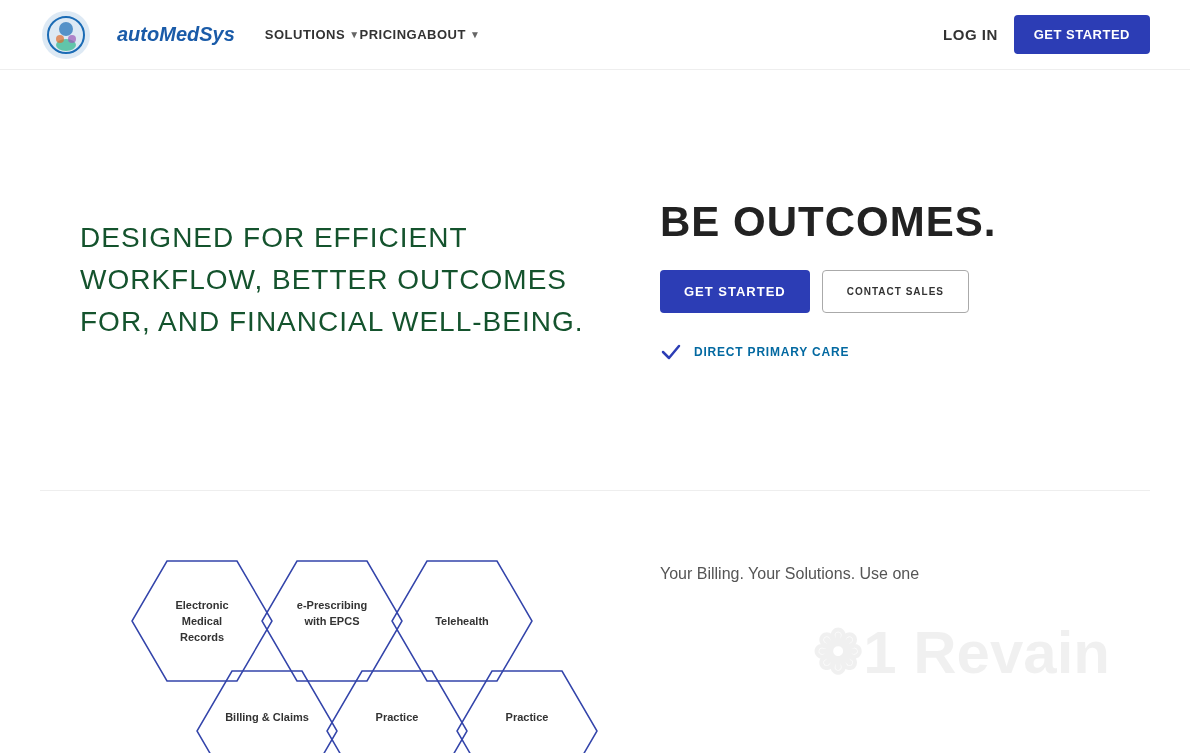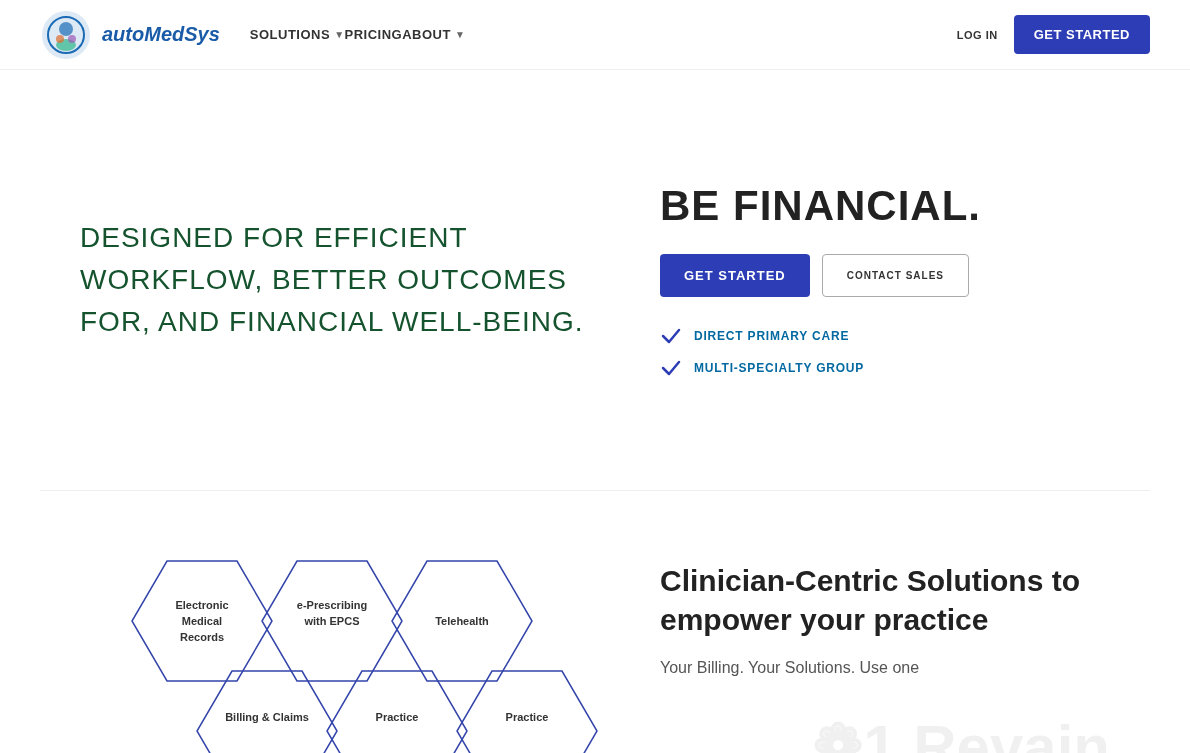--- a/index.html
+++ b/index.html
@@ -18,21 +18,21 @@
       z-index: 100;
     }
     .navbar-left {
       display: flex;
       align-items: center;
       gap: 30px;
     }
     .logo-area {
       display: flex;
       align-items: center;
-      gap: 10px;
+      gap: 25px;
     }
     .logo-icon {
       width: 52px;
       height: 52px;
     }
     .nav-links {
       display: flex;
       align-items: center;
     }
     .nav-item {
@@ -49,21 +49,21 @@
     .nav-item .chevron {
       font-size: 10px;
       color: #666;
     }
     .navbar-right {
       display: flex;
       align-items: center;
       gap: 16px;
     }
     .log-in-btn {
-      font-size: 11px;
+      font-size: 15px;
       font-weight: 700;
       color: #333;
       text-transform: uppercase;
       letter-spacing: 0.5px;
       cursor: pointer;
       background: none;
       border: none;
     }
     .get-started-nav-btn {
       background: #2c3db5;
@@ -242,42 +242,34 @@
     <button class="log-in-btn">LOG IN</button>
     <button class="get-started-nav-btn">GET STARTED</button>
   </div>
 </nav>
 
 <section class="hero">
   <div class="hero-left">
     <h1 class="hero-heading">DESIGNED FOR EFFICIENT WORKFLOW, BETTER OUTCOMES FOR, AND FINANCIAL WELL-BEING.</h1>
   </div>
   <div class="hero-right">
-    <h2 class="be-empowered">BE FINANCIAL.</h2>
+    <h2 class="be-empowered">BE OUTCOMES.</h2>
     <div class="hero-buttons">
       <button class="get-started-hero-btn">GET STARTED</button>
       <button class="contact-sales-btn">CONTACT SALES</button>
     </div>
     <ul class="check-list">
       <li class="check-item">
         <span class="checkmark">
           <svg viewBox="0 0 20 20" fill="none">
             <polyline points="2,10 8,16 18,4" stroke="#2c3db5" stroke-width="2.5" stroke-linecap="round" stroke-linejoin="round"></polyline>
           </svg>
         </span>
         <span>DIRECT PRIMARY CARE</span>
       </li>
-      <li class="check-item">
-        <span class="checkmark">
-          <svg viewBox="0 0 20 20" fill="none">
-            <polyline points="2,10 8,16 18,4" stroke="#2c3db5" stroke-width="2.5" stroke-linecap="round" stroke-linejoin="round"></polyline>
-          </svg>
-        </span>
-        <span>MULTI-SPECIALTY GROUP</span>
-      </li>
     </ul>
   </div>
 </section>
 
 <div class="section-divider"></div>
 
 <section class="solutions-section">
   <div class="hexagon-container">
     
     <svg width="520" height="220" viewBox="0 0 520 220">
@@ -310,20 +302,19 @@
         <text x="317" y="170" text-anchor="middle" font-size="11" font-weight="600" fill="#333">Practice</text>
       </g>
 
       <g>
         <polygon points="412,120 482,120 517,180 482,240 412,240 377,180" fill="none" stroke="#3344aa" stroke-width="1.5"></polygon>
         <text x="447" y="170" text-anchor="middle" font-size="11" font-weight="600" fill="#333">Practice</text>
       </g>
     </svg>
   </div>
   <div class="solutions-right">
-    <h2 class="solutions-title">Clinician-Centric Solutions to empower your practice</h2>
     <p class="solutions-subtitle">Your Billing. Your Solutions. Use one</p>
 
     <div style="position:relative;margin-top:30px;">
       <span style="font-size:60px;font-weight:700;color:rgba(0,0,0,0.06);display:block;text-align:right;">❁1 Revain</span>
     </div>
   </div>
 </section>
 
 </body></html>

